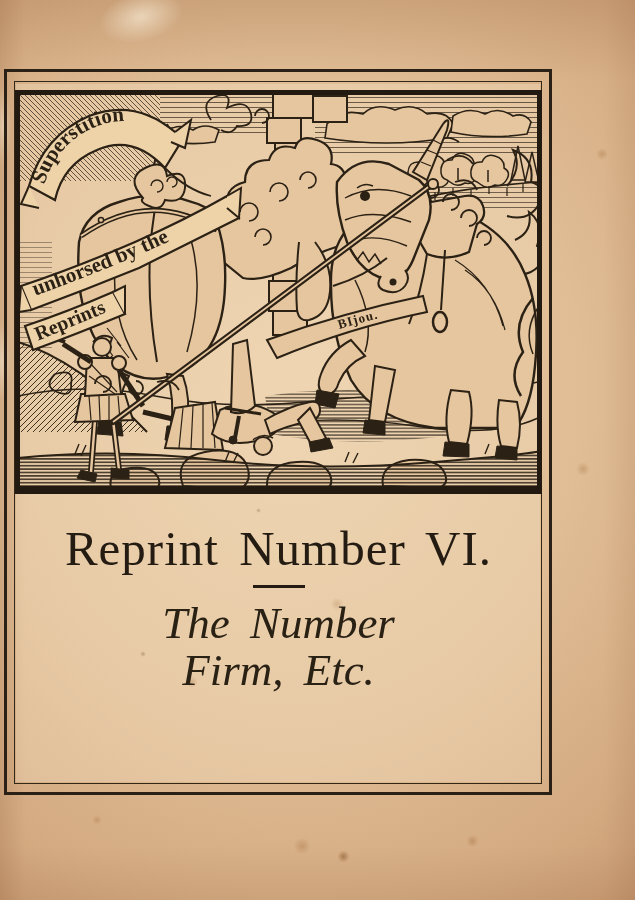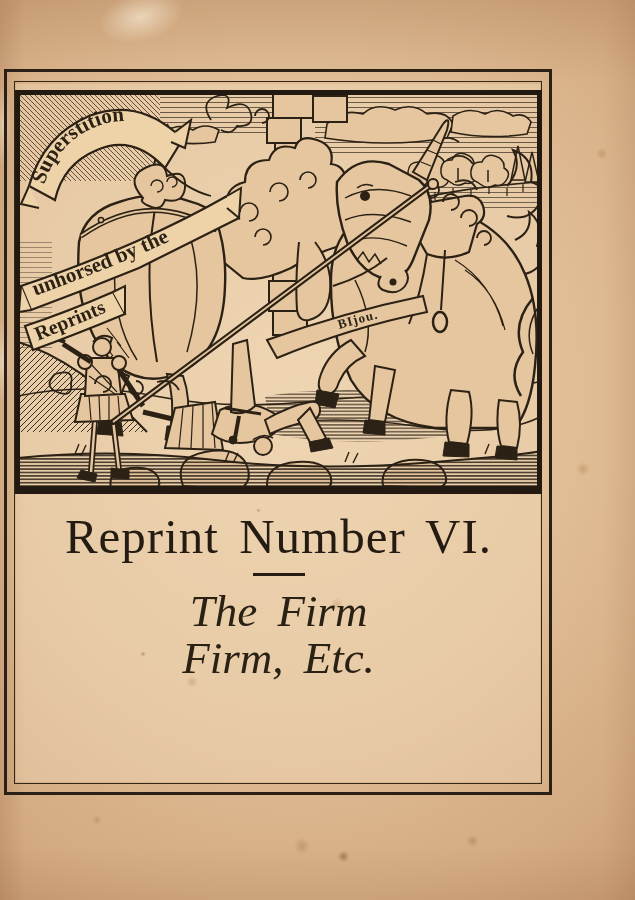--- a/index.html
+++ b/index.html
@@ -21,21 +21,21 @@
     position:absolute;left:4px;top:69px;width:548px;height:726px;
     border:3px solid #2a2016;box-sizing:border-box;
   }
   .frame-inner{
     position:absolute;left:14px;top:81px;width:528px;height:703px;
     border:1px solid #332818;box-sizing:border-box;
   }
   .woodcut{position:absolute;left:15px;top:90px;width:527px;height:404px;}
   .title-block{position:absolute;left:15px;top:494px;width:527px;text-align:center;color:#241c12;}
   .main-title{
-    margin:16px 0 0 0;font-weight:normal;font-size:49px;line-height:1.12;
+    margin:28px 0 0 0;font-weight:normal;font-size:49px;line-height:1.12;
     word-spacing:7px;letter-spacing:1px;color:#241c12;
   }
   .divider{width:52px;height:3px;background:#241c12;margin:8px auto 12px auto;}
   .subtitle{font-style:italic;font-size:45px;line-height:47px;word-spacing:9px;color:#2a2115;}
   .spot{position:absolute;border-radius:50%;pointer-events:none;}
   .crease{
     position:absolute;left:98px;top:-8px;width:86px;height:50px;
     background:radial-gradient(ellipse at center, rgba(243,228,204,.75), rgba(243,228,204,0) 70%);
     transform:rotate(-14deg);
   }
@@ -288,18 +288,18 @@
     </g>
 
     <rect x="2.5" y="2.5" width="522" height="399" fill="none" stroke="#221a10" stroke-width="5"></rect>
     <rect x="2" y="396" width="523" height="6" fill="#221a10"></rect>
   </svg>
 
   <div class="title-block">
     <h1 class="main-title">Reprint Number VI.</h1>
     <div class="divider"></div>
     <div class="subtitle">
-      <div>The Firm</div>
+      <div>The Number</div>
       <div>Firm, Etc.</div>
     </div>
   </div>
 
 </div>
 
 </body></html>

